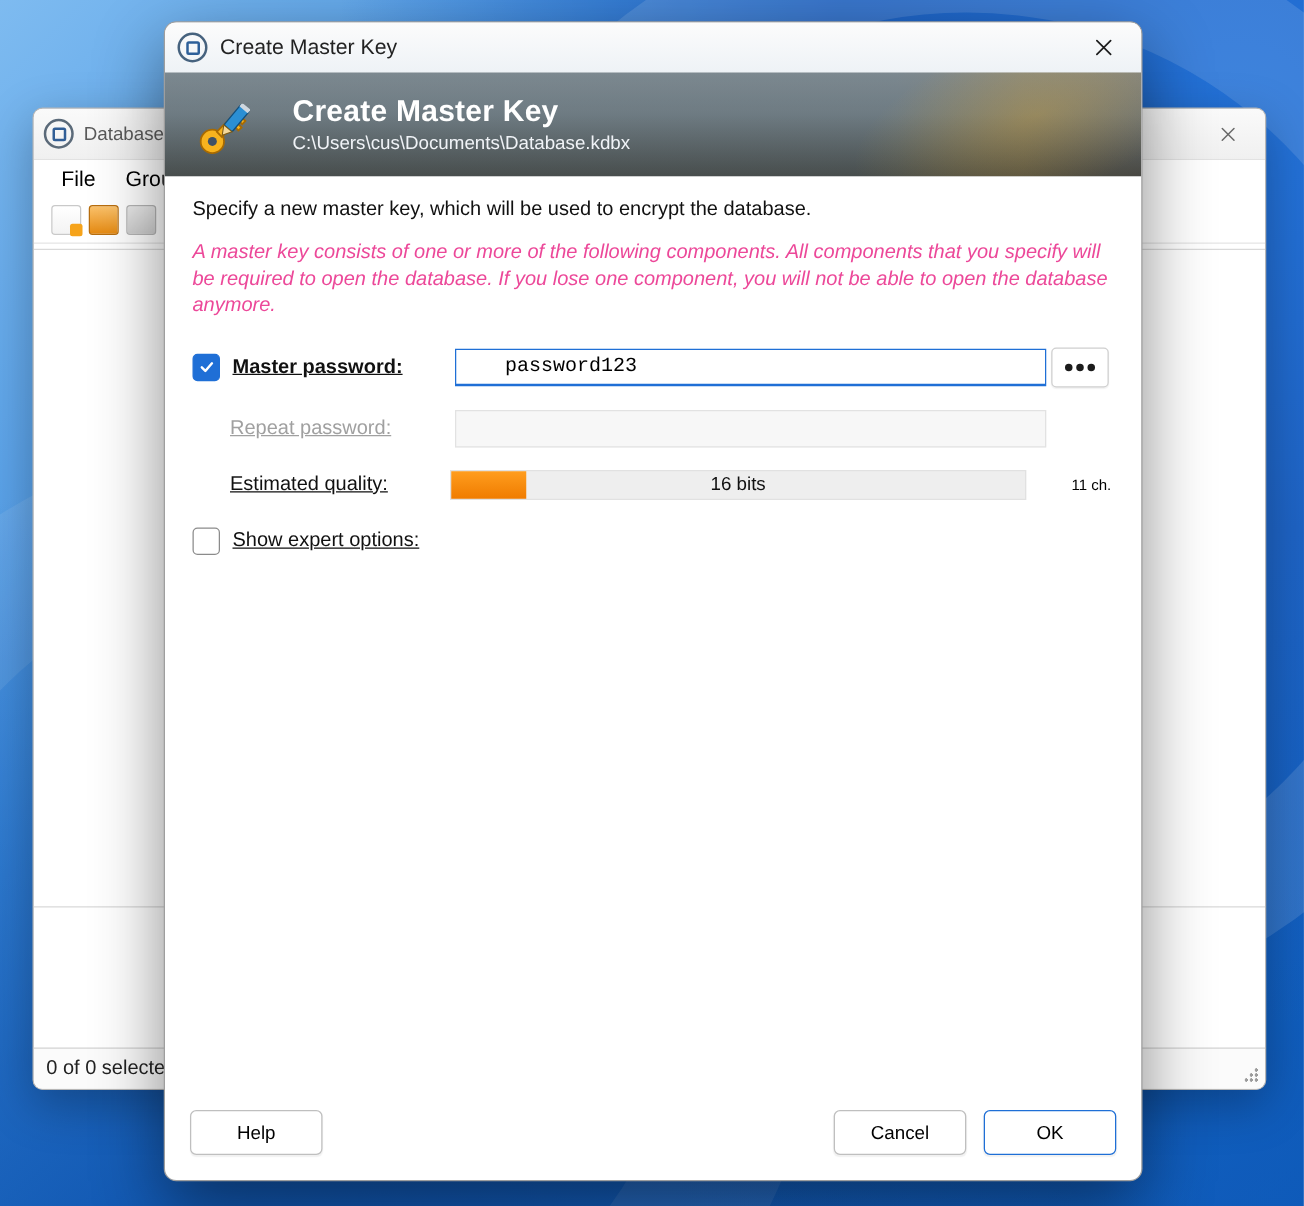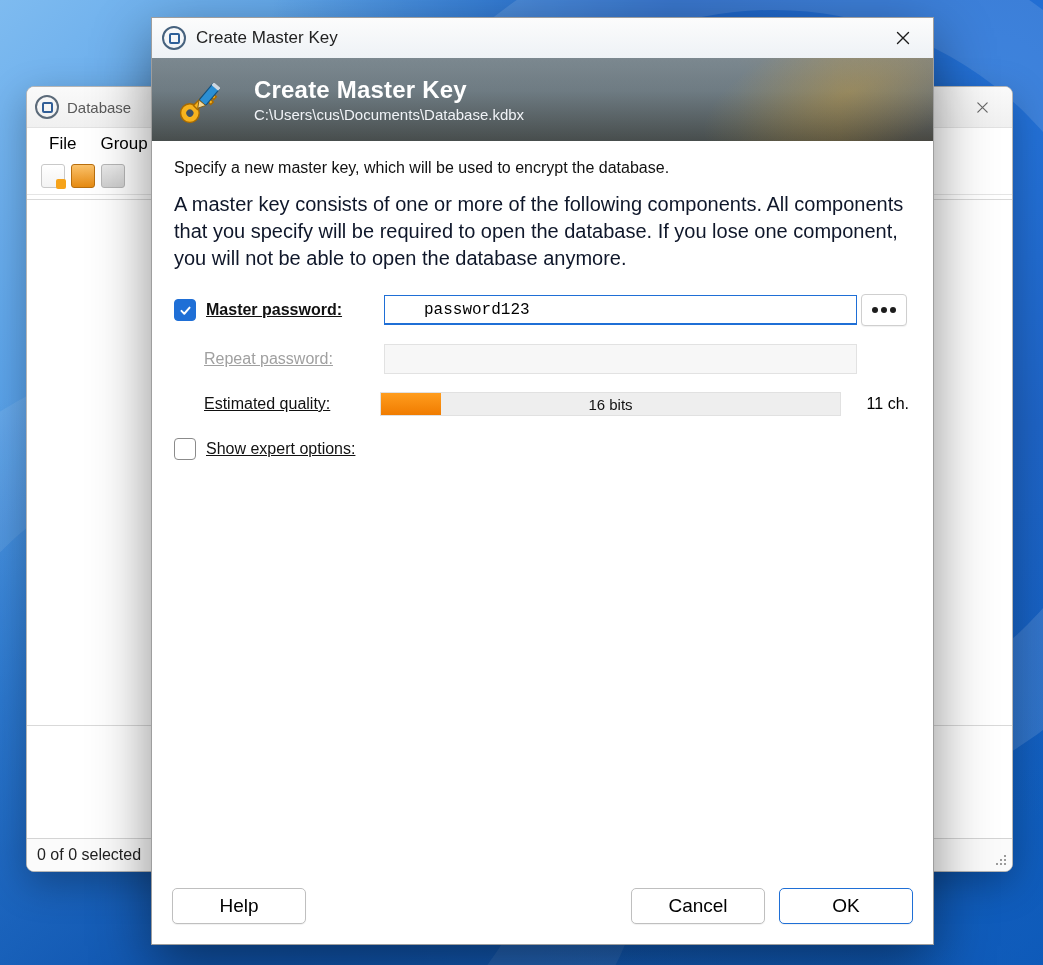--- a/index.html
+++ b/index.html
@@ -161,26 +161,25 @@
 
   
   .dialog {
     position: absolute;
     left: 131px;
     top: 17px;
     width: 781px;
     height: 926px;
     background: #ffffff;
     border: 1px solid #9e9e9e;
-    border-radius: 0;
+    border-radius: 10px;
     box-shadow: 0 20px 55px rgba(0,0,0,0.45);
     overflow: hidden;
     display: flex;
     flex-direction: column;
-    margin-left: 20px;
   }
   .dialog .titlebar {
     display: flex;
     align-items: center;
     height: 40px;
     padding: 0 10px;
     background: linear-gradient(#fcfcfc, #eef2f6);
   }
   .dialog .app-icon {
     width: 20px;
@@ -265,24 +264,25 @@
   .body {
     flex: 1;
     padding: 18px 22px 8px;
   }
   .intro1 {
     font-size: 16px;
     color: #111;
     margin-bottom: 14px;
   }
   .intro2 {
-    font-size: 20px;
-    color: #0f172a;
+    font-size: 16px;
+    color: #ec4899;
     line-height: 1.35;
     margin-bottom: 22px;
+    font-style: italic;
   }
 
   .form-grid {
     display: grid;
     grid-template-columns: 206px 1fr 50px;
     column-gap: 4px;
     row-gap: 18px;
     align-items: center;
   }
 
@@ -381,44 +381,44 @@
     position: absolute;
     inset: 0;
     display: flex;
     align-items: center;
     justify-content: center;
     font-size: 15px;
     color: #111;
   }
   .ch-count {
     text-align: right;
-    font-size: 16px;
+    font-size: 12px;
     padding-right: 2px;
   }
 
   .expert-row {
     margin-top: 22px;
     display: flex;
     align-items: center;
     gap: 10px;
   }
 
   .footer {
     padding: 14px 20px 20px;
     display: flex;
     gap: 14px;
   }
   .btn {
     height: 34px;
     min-width: 96px;
-    padding: 0 18px;
+    padding: 0 4px;
     border: 1px solid #bfbfbf;
     border-radius: 5px;
     background: #ffffff;
-    font-size: 19px;
+    font-size: 15px;
     display: flex;
     align-items: center;
     justify-content: center;
     box-shadow: 0 1px 1px rgba(0,0,0,0.06);
     text-align: right;
   }
   .btn.default {
     border: 1.5px solid #1f6fd6;
   }
   .footer .spacer { flex: 1; }

